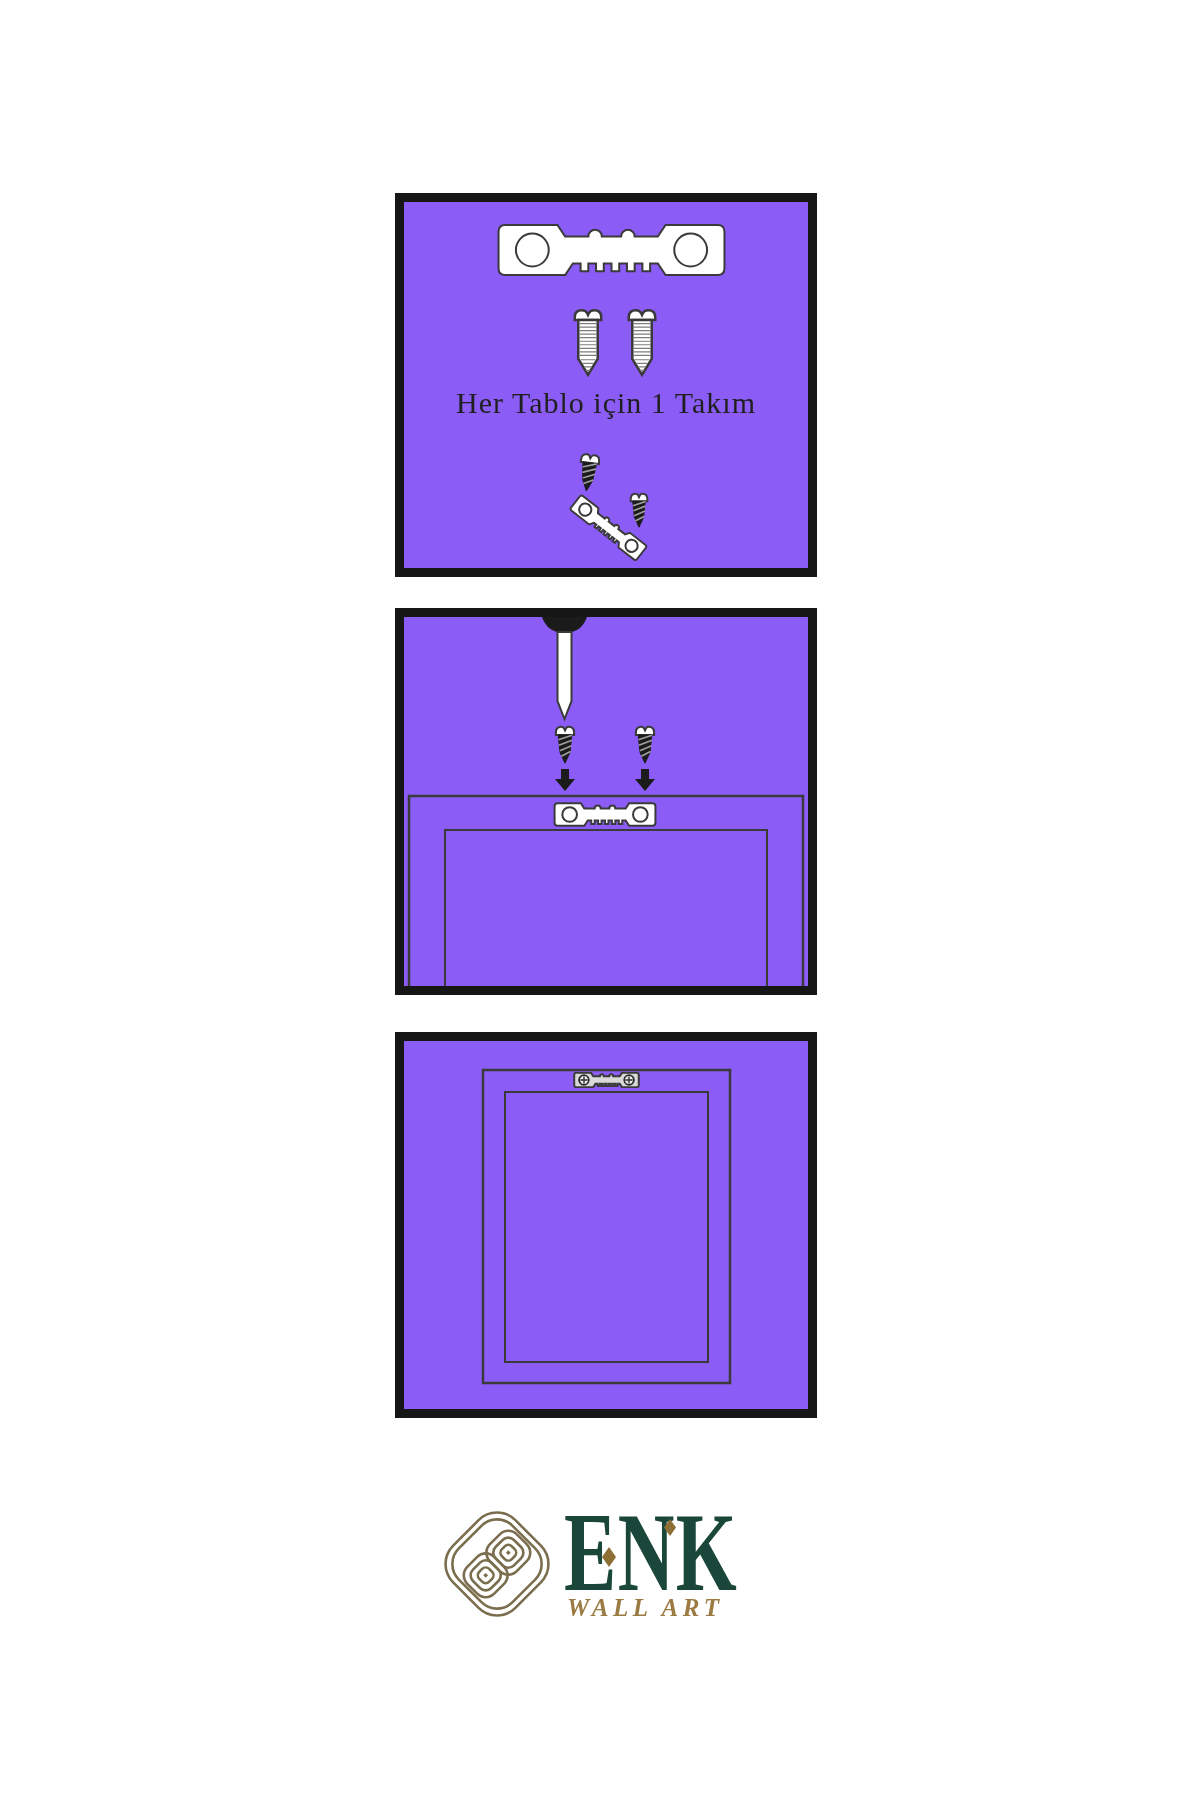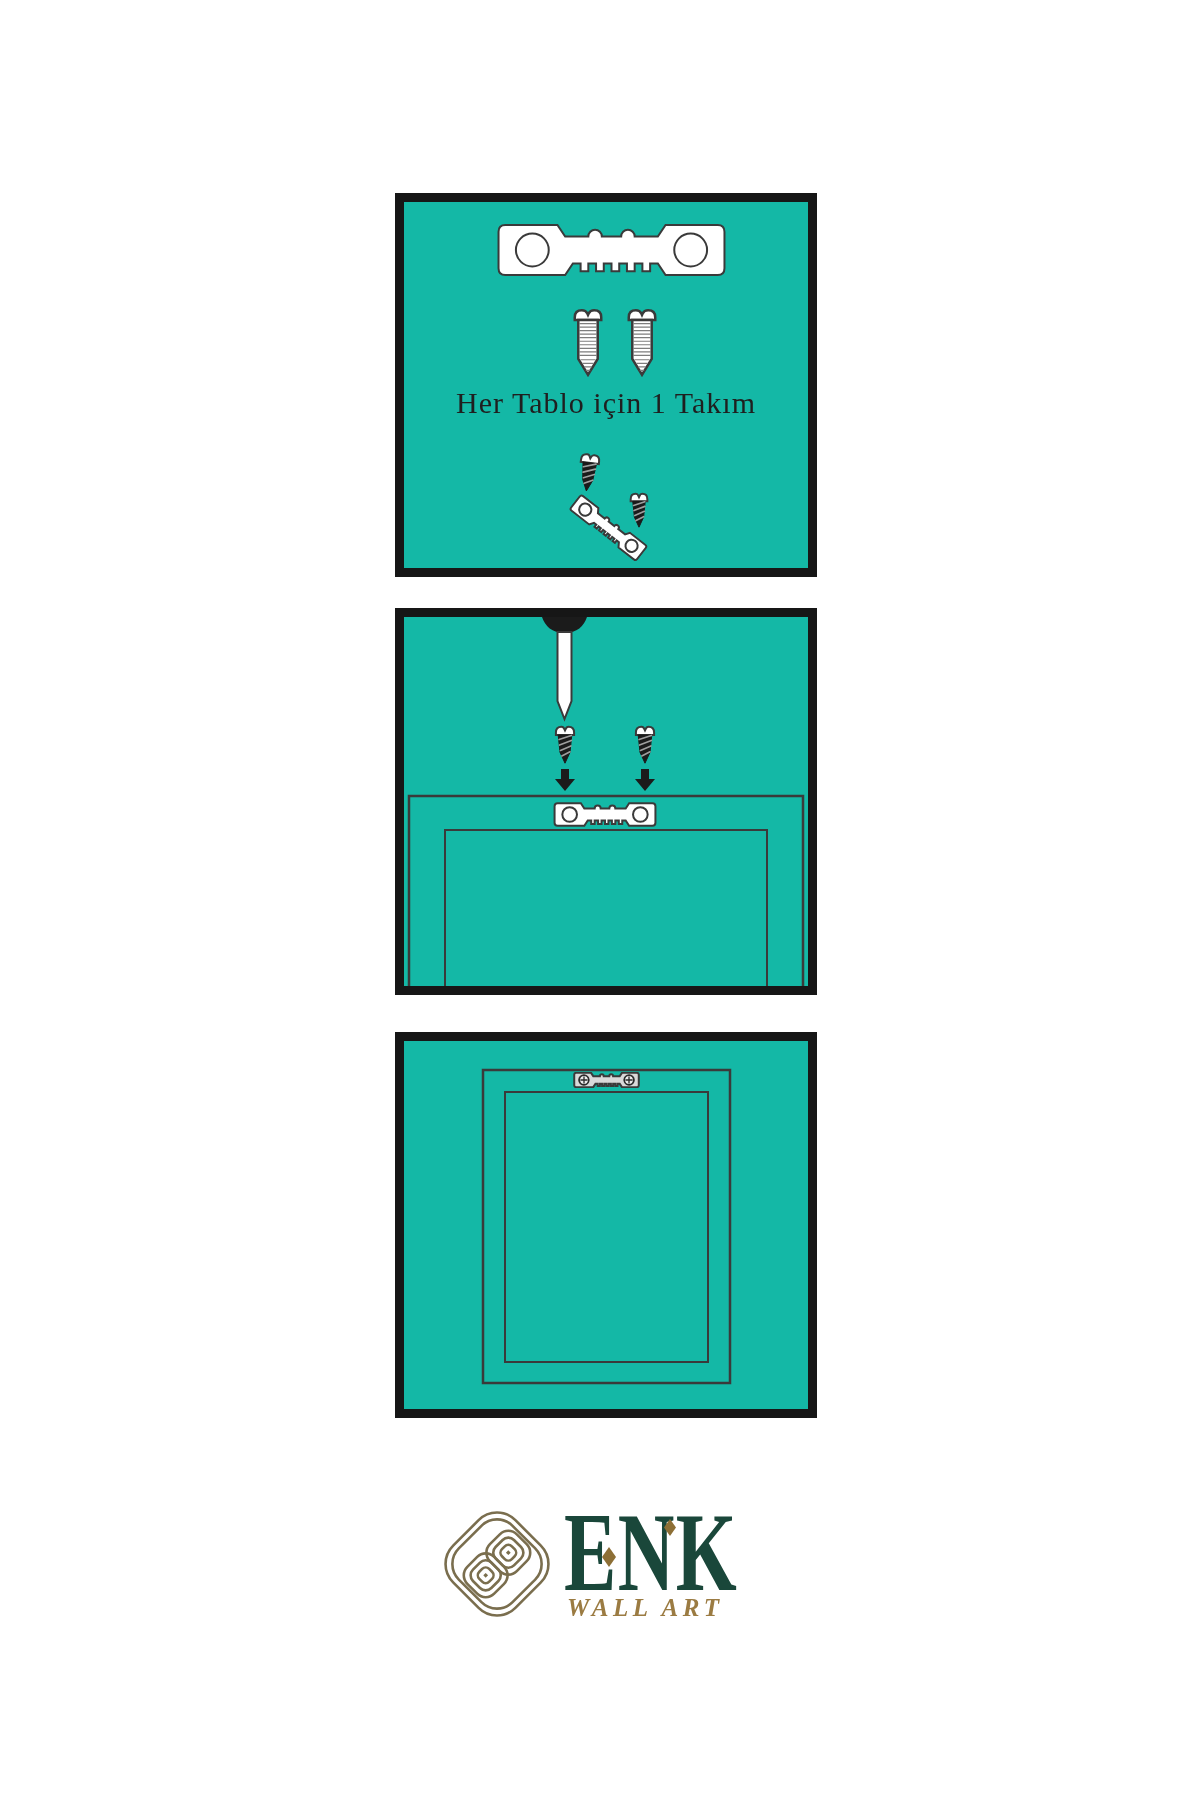--- a/index.html
+++ b/index.html
@@ -8,21 +8,21 @@
     --border:#161616;
     --green:#1a473a;
     --gold:#9b7b42;
     --knot:#7a6e4e;
     --diamond:#8d6f35;
   }
   *{margin:0;padding:0;box-sizing:border-box;}
   body{background:#ffffff;font-family:"Liberation Serif",serif;}
   .canvas{position:relative;width:1200px;height:1800px;background:#ffffff;overflow:hidden;}
 
-  .panel{position:absolute;left:395px;width:422px;border:9px solid var(--border);background:#14b8a6;}
+  .panel{position:absolute;left:395px;width:422px;border:9px solid var(--border);background:#8b5cf6;}
   #panel1{top:193px;height:384px;}
   #panel2{top:608px;height:387px;}
   #panel3{top:1032px;height:386px;}
   .panel svg{display:block;width:100%;height:100%;overflow:hidden;}
 
   .caption{
     position:absolute;top:184px;left:0;width:100%;
     text-align:center;font-family:"Liberation Serif",serif;
     font-size:30px;font-weight:400;letter-spacing:1px;color:#1f1f1f;
   }

